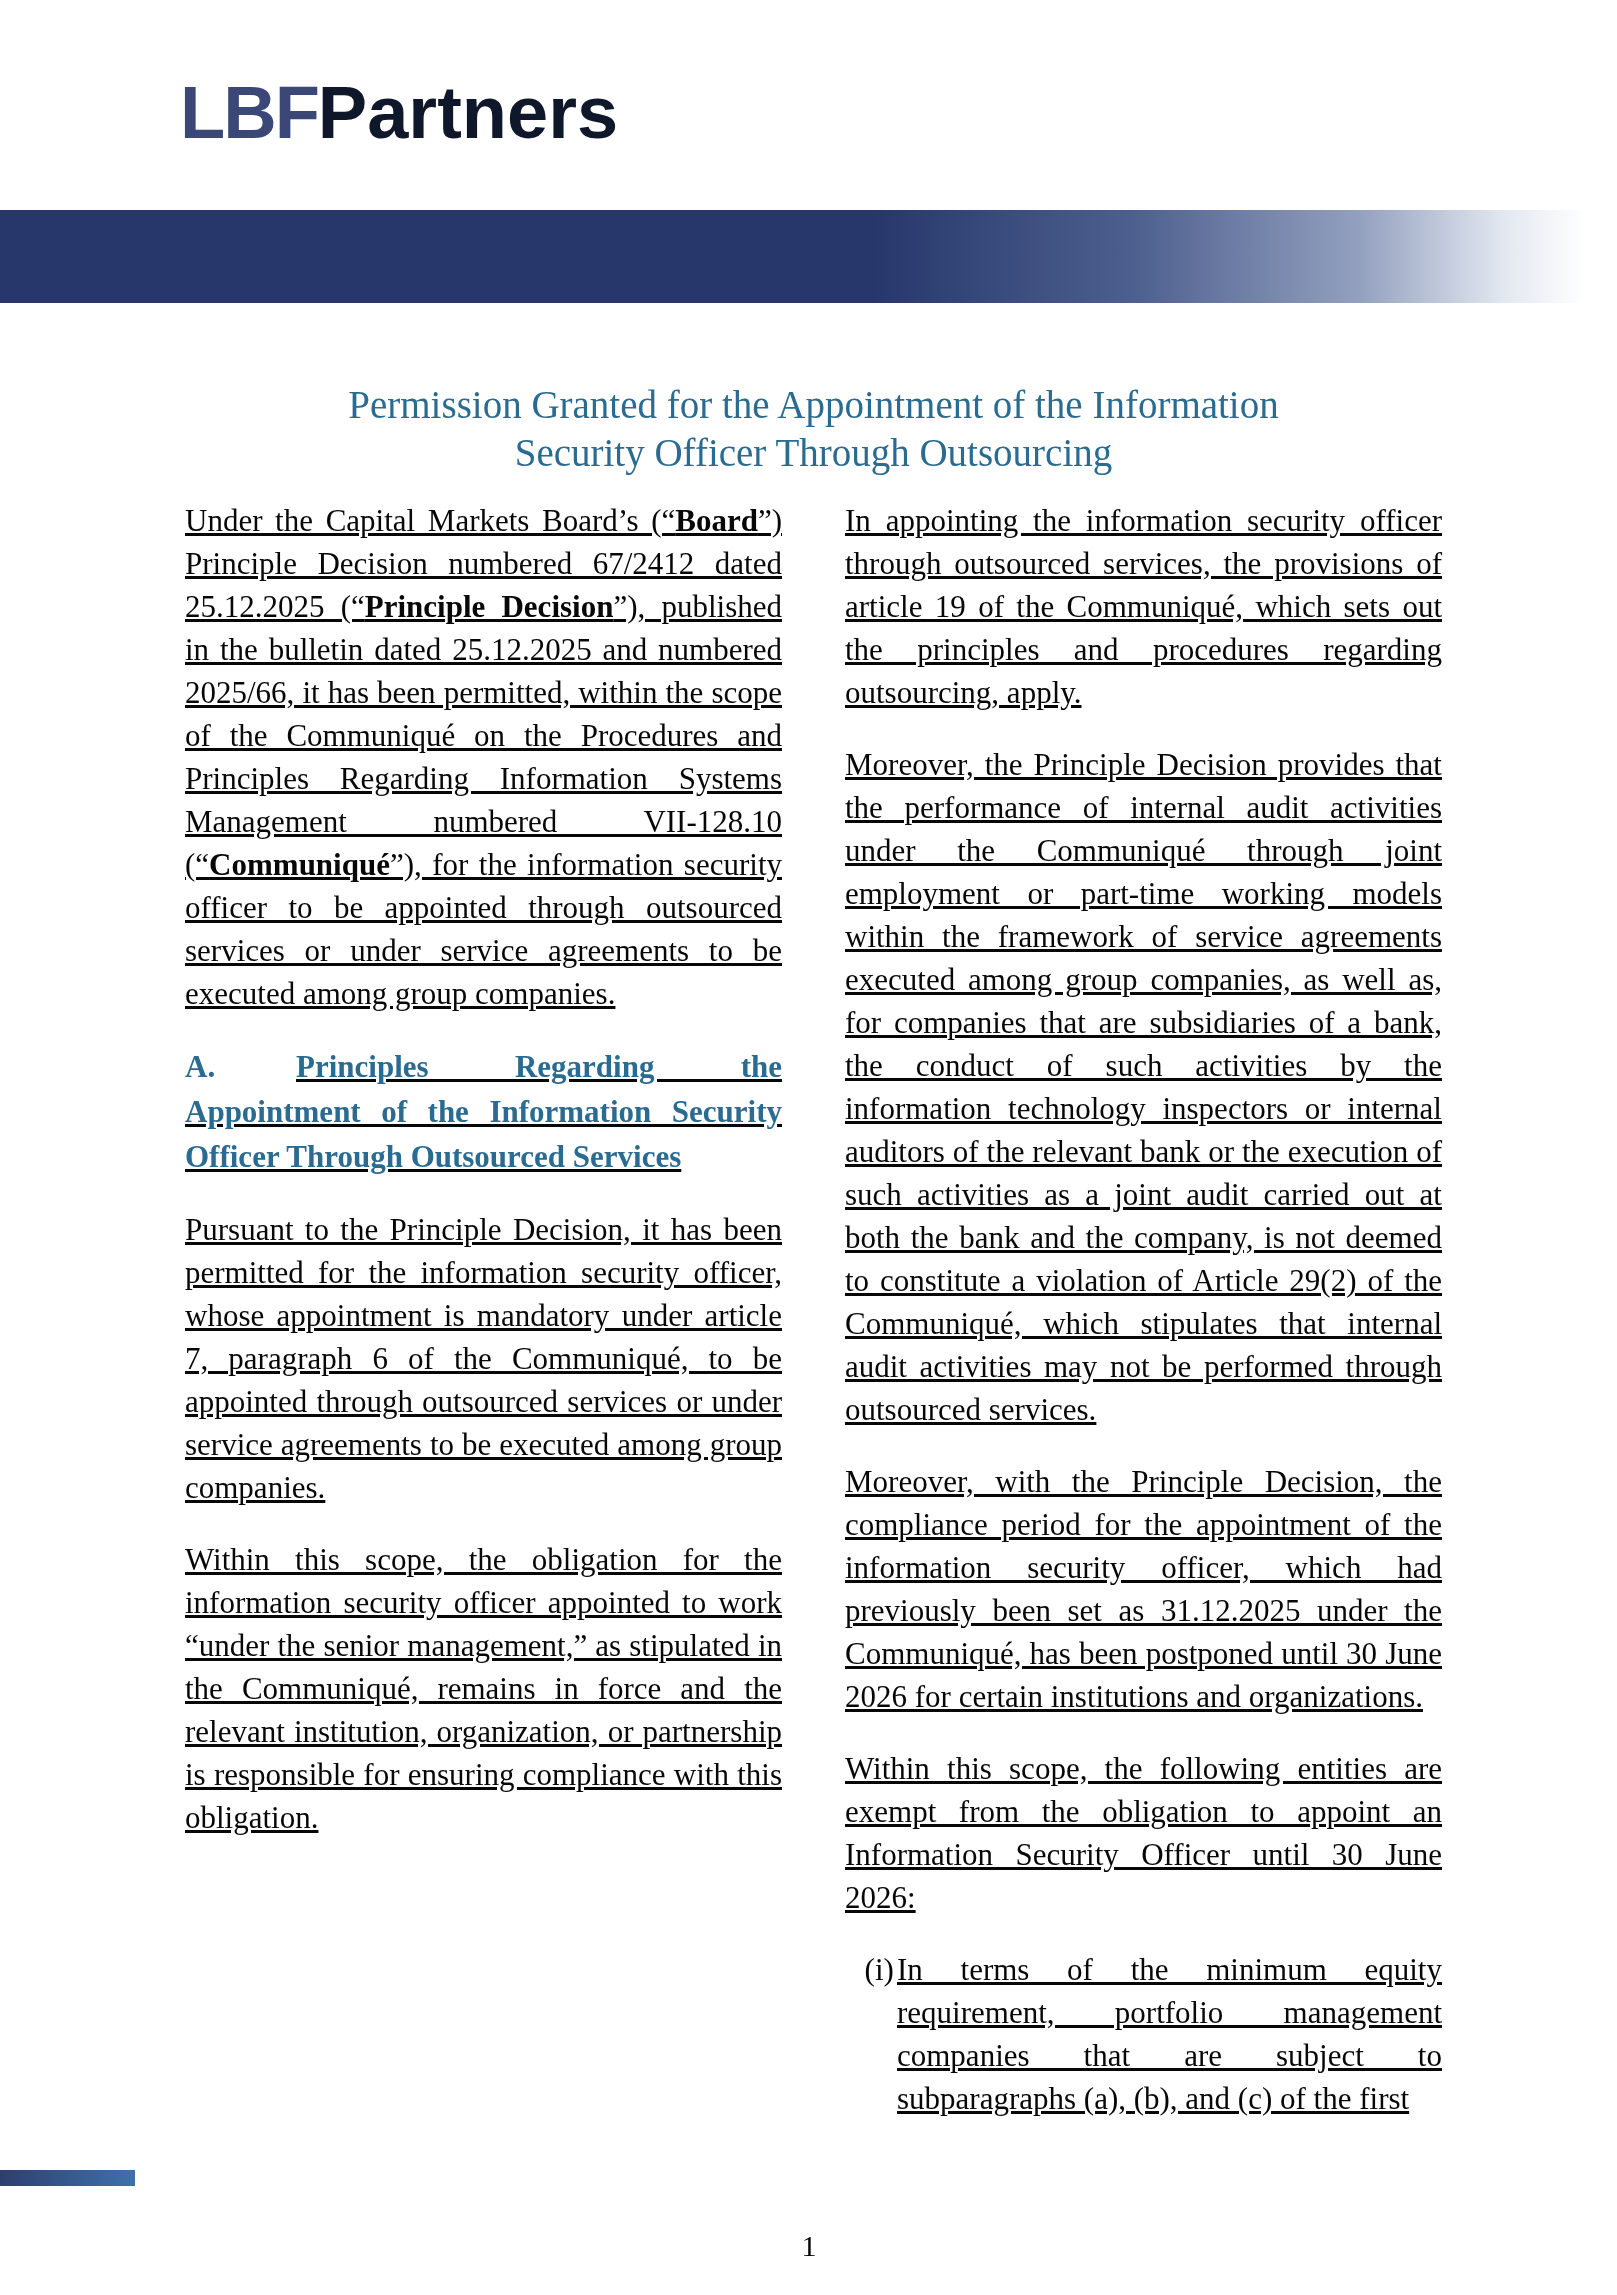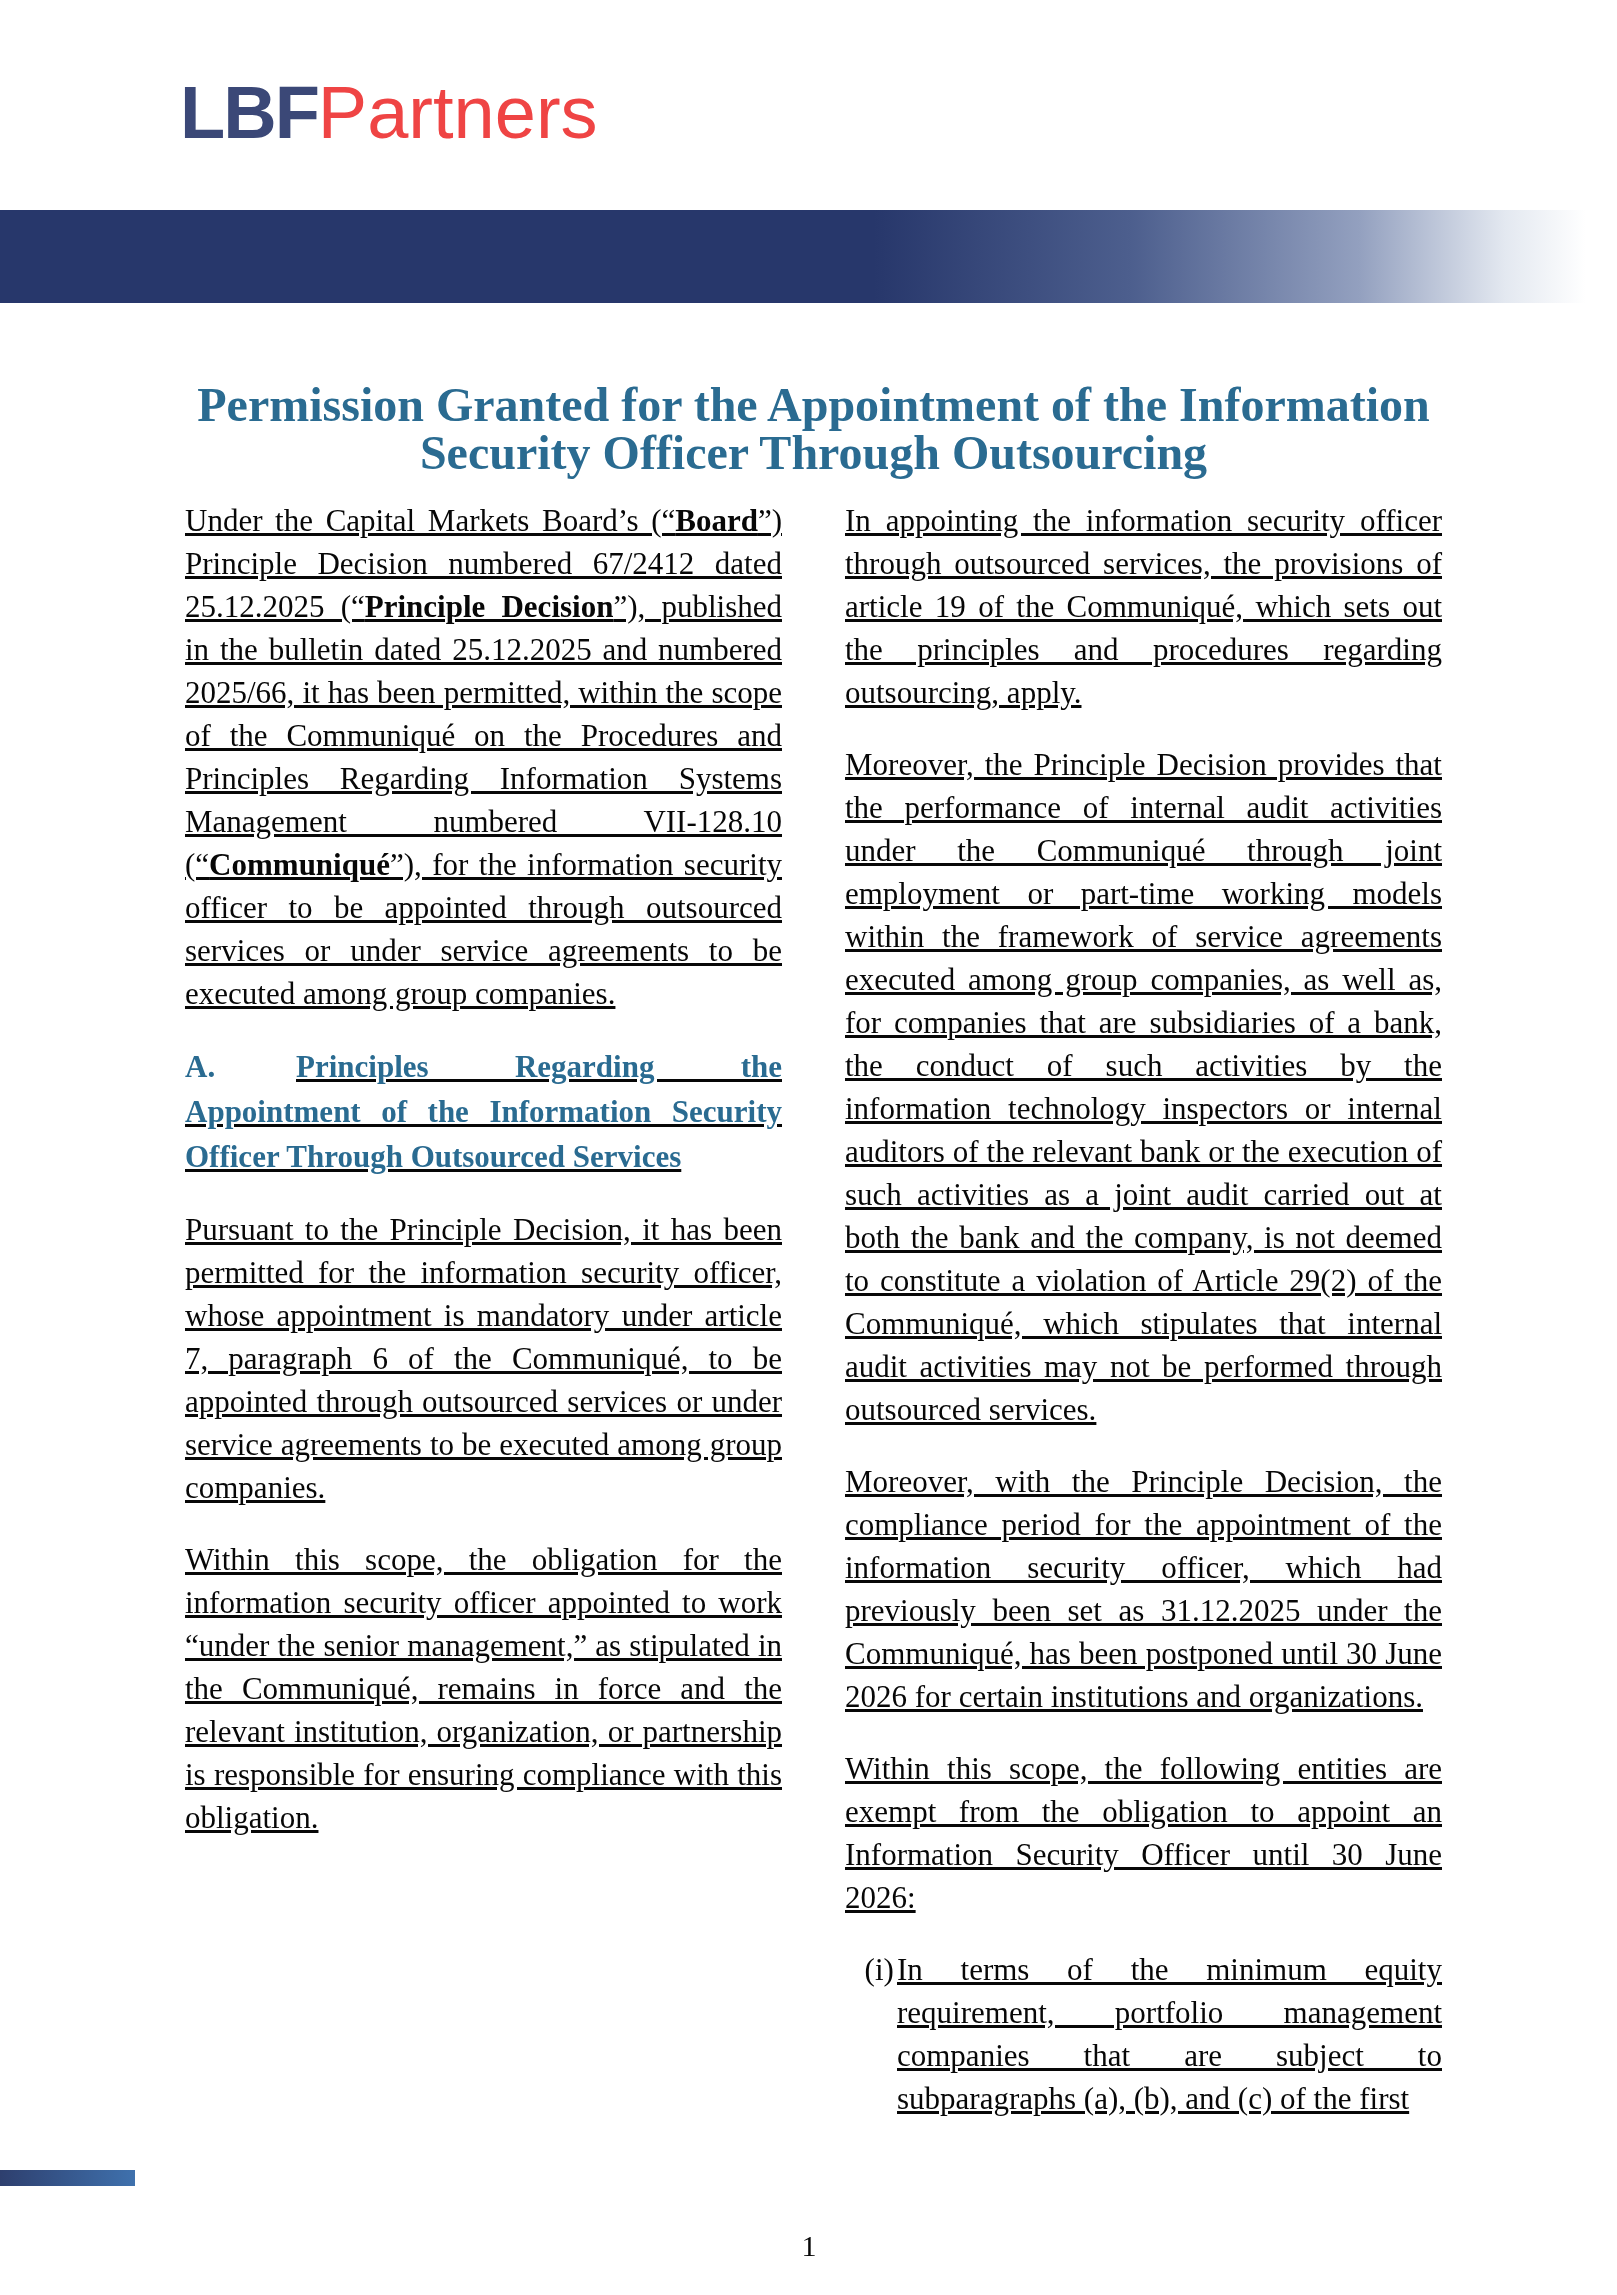--- a/index.html
+++ b/index.html
@@ -12,33 +12,33 @@
   }
   .page{position:absolute;left:0;top:0;width:1618px;height:2295px;overflow:hidden;background:#ffffff;}
 
   
   .logo{
     position:absolute;left:180px;top:76px;
     font-family:"Liberation Sans", sans-serif;
     font-size:74px;line-height:1;white-space:nowrap;
   }
   .logo .logo-bold{font-weight:bold;color:#3b4877;letter-spacing:-2px;}
-  .logo .logo-light{font-weight:normal;color:#ef4444;letter-spacing:0;margin-top:44px;}
+  .logo .logo-light{font-weight:bold;color:#0f172a;letter-spacing:0;margin-top:44px;}
 
   
   .topbar{
     position:absolute;left:0;top:210px;width:1618px;height:93px;
     background:linear-gradient(90deg,#27376b 0%,#27376b 54%,#4d5f8e 70%,#93a0bf 84%,#e3e8f0 93%,#ffffff 98%);
   }
 
   
   .doc-title{
     position:absolute;left:185px;top:381px;width:1257px;
-    text-align:center;color:#2a6b91;font-weight:bold;
-    font-size:48px;line-height:48px;
+    text-align:center;color:#2a6b91;font-weight:normal;
+    font-size:39px;line-height:48px;
   }
 
   
   .columns{
     position:absolute;left:185px;top:499px;width:1257px;
     display:flex;gap:63px;text-decoration:underline;
   }
   .col{
     width:597px;flex:0 0 597px;
     text-align:justify;

